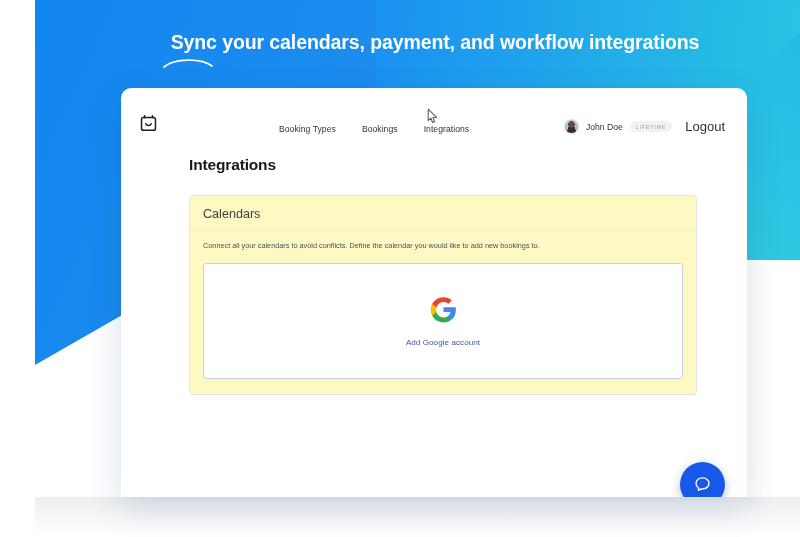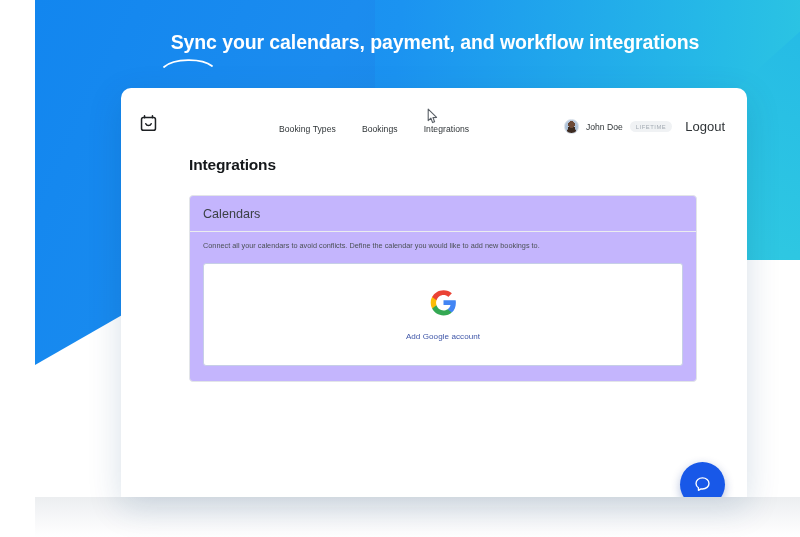--- a/index.html
+++ b/index.html
@@ -186,21 +186,21 @@
     font-size: 15.5px;
     font-weight: bold;
     color: #15181b;
     letter-spacing: -0.15px;
     margin-bottom: 21px;
   }
 
   .panel {
     border: 1px solid #e2e5e8;
     border-radius: 4px;
-    background: #c4b5fd;
+    background: #fef9c3;
     margin-bottom: 19px;
   }
   .panel-head {
     padding: 11px 13px 10px 13px;
     border-bottom: 1px solid #ebedef;
   }
   .panel-title {
     font-size: 12.6px;
     color: #3c4145;
     font-weight: normal;
@@ -212,21 +212,21 @@
     line-height: 1.35;
   }
 
   .tile-row {
     display: flex;
     gap: 12px;
     padding: 12px 13px 15px 13px;
   }
   .tile {
     flex: 1 1 0;
-    height: 103px;
+    height: 116px;
     border: 1px solid #c6cfe6;
     border-radius: 3px;
     background: #ffffff;
     display: flex;
     flex-direction: column;
     align-items: center;
     justify-content: center;
     gap: 14px;
     cursor: pointer;
   }

